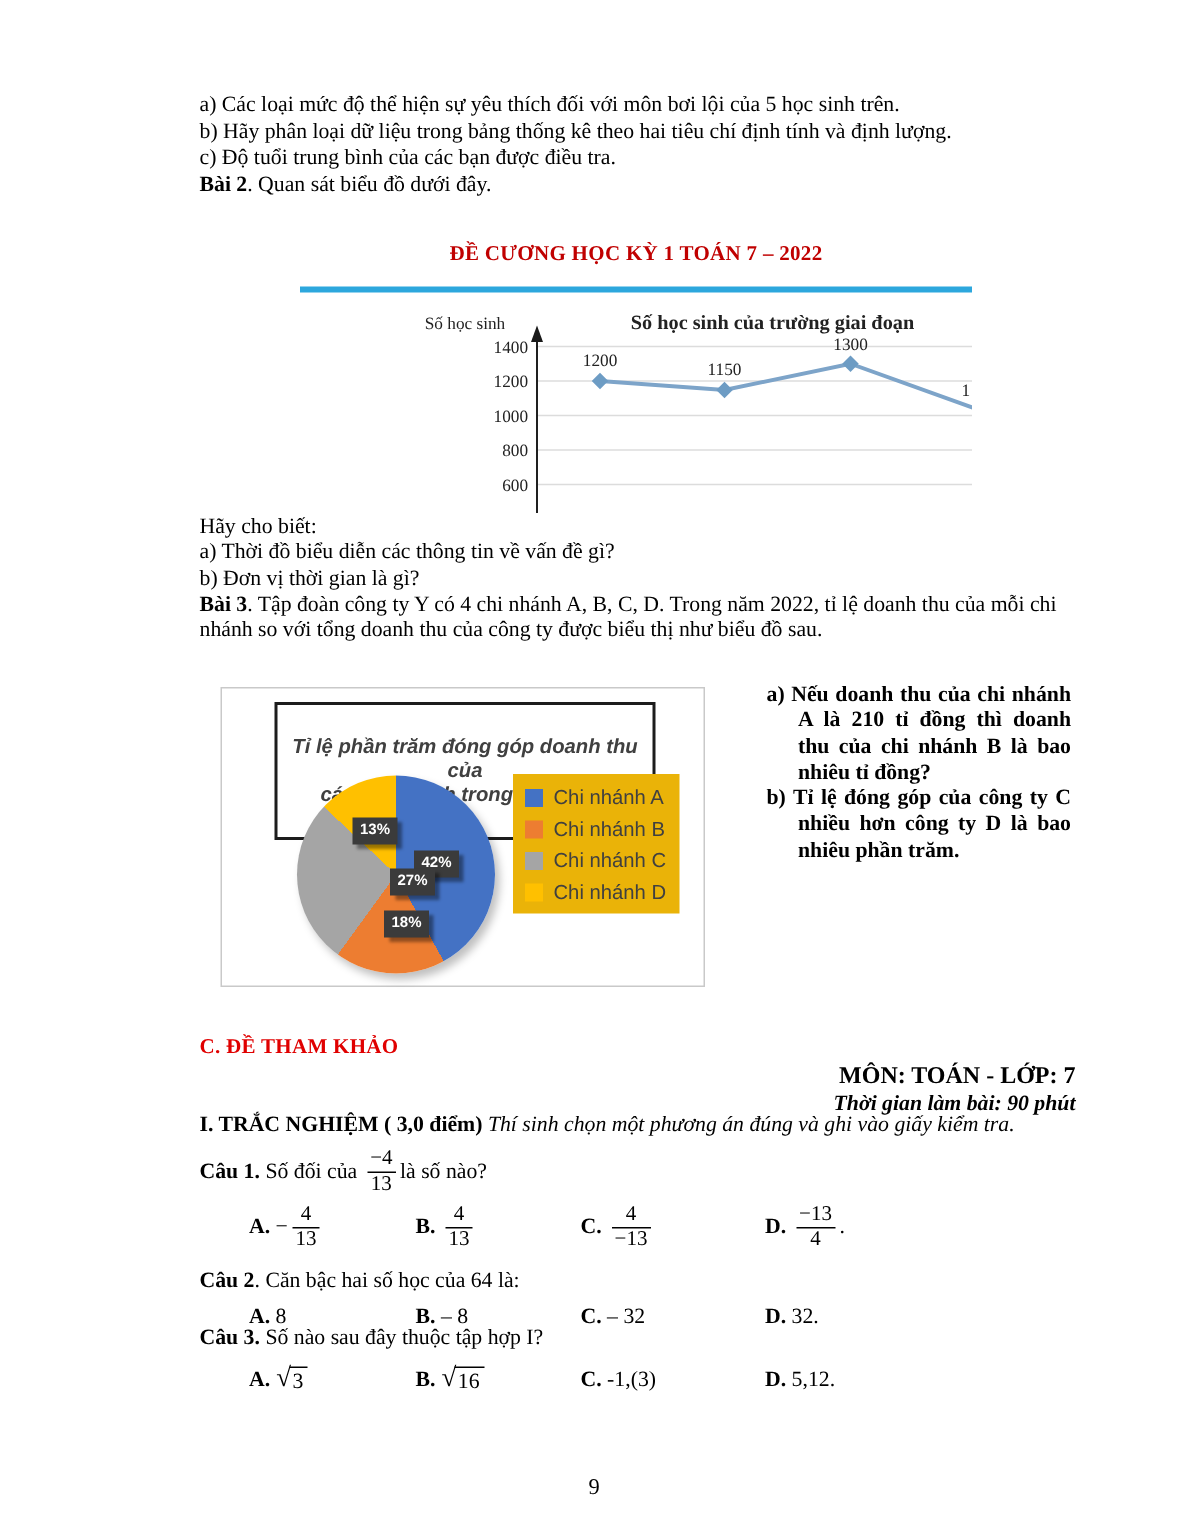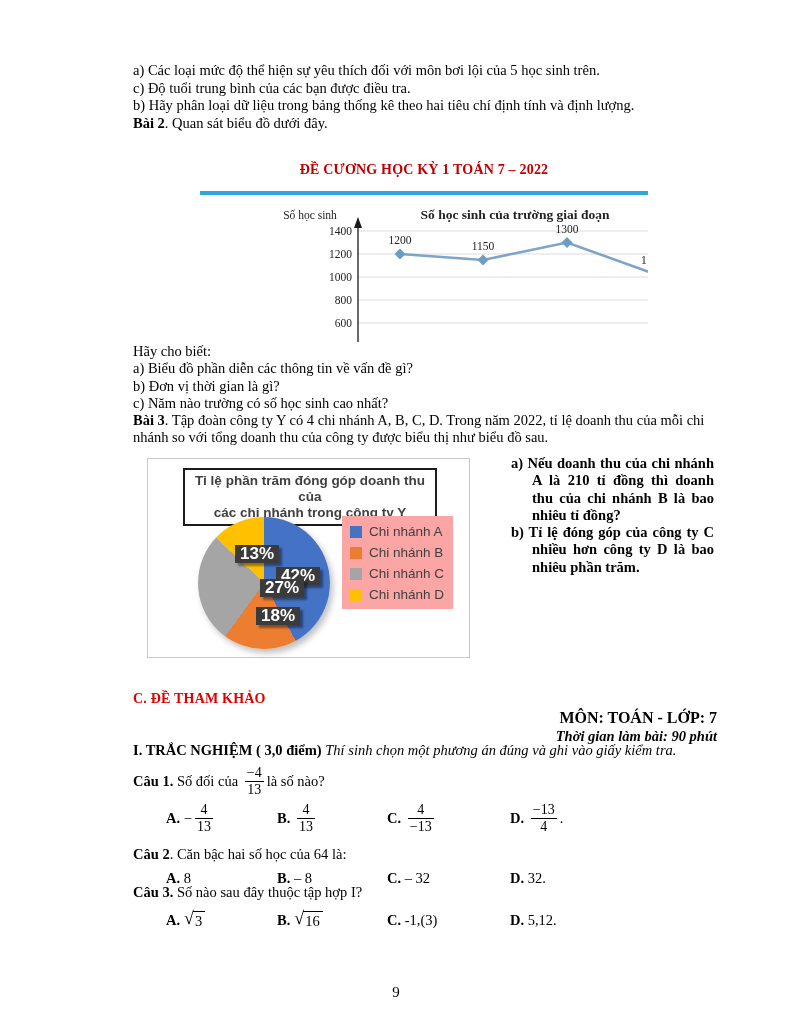--- a/index.html
+++ b/index.html
@@ -26,30 +26,30 @@
 
   
   .hay-block{left:133px;top:343px;width:582px;line-height:17.3px;}
   .hay-block p{margin:0;}
 
   
   .pie-figure{left:147px;top:458px;width:321px;height:198px;border:1px solid #c9c9c9;
               background:#fff;font-family:"Liberation Sans",sans-serif;}
   .pie-title-box{position:absolute;left:35px;top:9px;width:250px;border:2px solid #1c1c1c;
                  font-weight:bold;font-size:13.5px;line-height:16px;color:#404040;
-                 text-align:center;padding:3px 0;}
+                 text-align:center;padding:20px 0;font-style:italic;}
   .pie{position:absolute;left:50px;top:58px;width:132px;height:132px;border-radius:50%;
        box-shadow:3px 4px 6px rgba(0,0,0,.25);}
-  .pct{position:absolute;background:#3b3b3b;color:#fff;font-weight:bold;font-size:17px;
+  .pct{position:absolute;background:#3b3b3b;color:#fff;font-weight:bold;font-size:10px;
        line-height:14px;padding:2px 5px;box-shadow:3px 3px 2px rgba(0,0,0,.4);}
   .pct-42{left:128px;top:108px;}
   .pct-13{left:87px;top:86px;}
   .pct-27{left:66px;top:120px;margin-left:46px;}
   .pct-18{left:108px;top:148px;}
-  .legend{position:absolute;left:194px;top:57px;background:#fca5a5;padding:5px 9px 4px 8px;}
+  .legend{position:absolute;left:194px;top:57px;background:#eab308;padding:5px 9px 4px 8px;}
   .legend-item{display:flex;align-items:center;height:21px;}
   .swatch{width:12px;height:12px;margin-right:7px;flex:0 0 auto;}
   .legend-label{font-size:13.5px;color:#404040;white-space:nowrap;}
 
   
   .bai3-q{left:511px;top:455px;width:203px;line-height:17.3px;}
   .bai3-q p{margin:0;padding-left:21px;text-indent:-21px;text-align:justify;font-weight:bold;}
 
   
   .refc{left:133px;top:691px;font-weight:bold;font-size:14px;letter-spacing:.2px;}
@@ -78,22 +78,22 @@
 
   .pagenum{left:0;top:984px;width:100%;text-align:center;font-size:15px;}
 </style>
 </head>
 <body>
 
 <div class="page">
 
   <section class="abs intro">
     <div>a) Các loại mức độ thể hiện sự yêu thích đối với môn bơi lội của 5 học sinh trên.</div>
+    <div>b) Hãy phân loại dữ liệu trong bảng thống kê theo hai tiêu chí định tính và định lượng.</div>
     <div>c) Độ tuổi trung bình của các bạn được điều tra.</div>
-    <div>b) Hãy phân loại dữ liệu trong bảng thống kê theo hai tiêu chí định tính và định lượng.</div>
     <div><span class="b">Bài 2</span><span>. Quan sát biểu đồ dưới đây.</span></div>
   </section>
 
   <figure class="abs chart-figure" style="margin:0">
     <div class="chart-banner" style="color: rgb(192, 0, 0);">ĐỀ CƯƠNG HỌC KỲ 1 TOÁN 7 – 2022</div>
     <div class="chart-divider" style="background: rgb(45, 167, 221);"></div>
     <svg class="line-chart" viewBox="0 0 448 142">
       <text class="lc-ylabel" x="110" y="17" text-anchor="middle">Số học sinh</text>
       <text class="lc-title" x="315" y="17" text-anchor="middle">Số học sinh của trường giai đoạn</text>
 
@@ -123,23 +123,22 @@
 
       <text class="lc-dlabel" x="200" y="42" text-anchor="middle">1200</text>
       <text class="lc-dlabel" x="283" y="48" text-anchor="middle">1150</text>
       <text class="lc-dlabel" x="367" y="31" text-anchor="middle">1300</text>
       <text class="lc-dlabel" x="441" y="62" text-anchor="start">1</text>
     </svg>
   </figure>
 
   <section class="abs hay-block">
     <div>Hãy cho biết:</div>
-    <div>a) Biểu đồ phần diễn các thông tin về vấn đề gì?</div>
+    <div>a) Thời đồ biểu diễn các thông tin về vấn đề gì?</div>
     <div>b) Đơn vị thời gian là gì?</div>
-    <div>c) Năm nào trường có số học sinh cao nhất?</div>
     <p><span class="b">Bài 3</span><span>. Tập đoàn công ty Y có 4 chi nhánh A, B, C, D. Trong năm 2022, tỉ lệ doanh thu của mỗi chi nhánh so với tổng doanh thu của công ty được biểu thị như biểu đồ sau.</span></p>
   </section>
 
   <figure class="abs pie-figure" style="margin:0">
     <div class="pie-title-box">
       <div>Tỉ lệ phần trăm đóng góp doanh thu của</div>
       <div>các chi nhánh trong công ty Y</div>
     </div>
     <div class="pie" style="background: conic-gradient(rgb(68, 114, 196) 0%, rgb(68, 114, 196) 42%, rgb(237, 125, 49) 42%, rgb(237, 125, 49) 60%, rgb(165, 165, 165) 60%, rgb(165, 165, 165) 87%, rgb(255, 192, 0) 87%, rgb(255, 192, 0) 100%);"></div>
     <div class="pct pct-42">42%</div>

